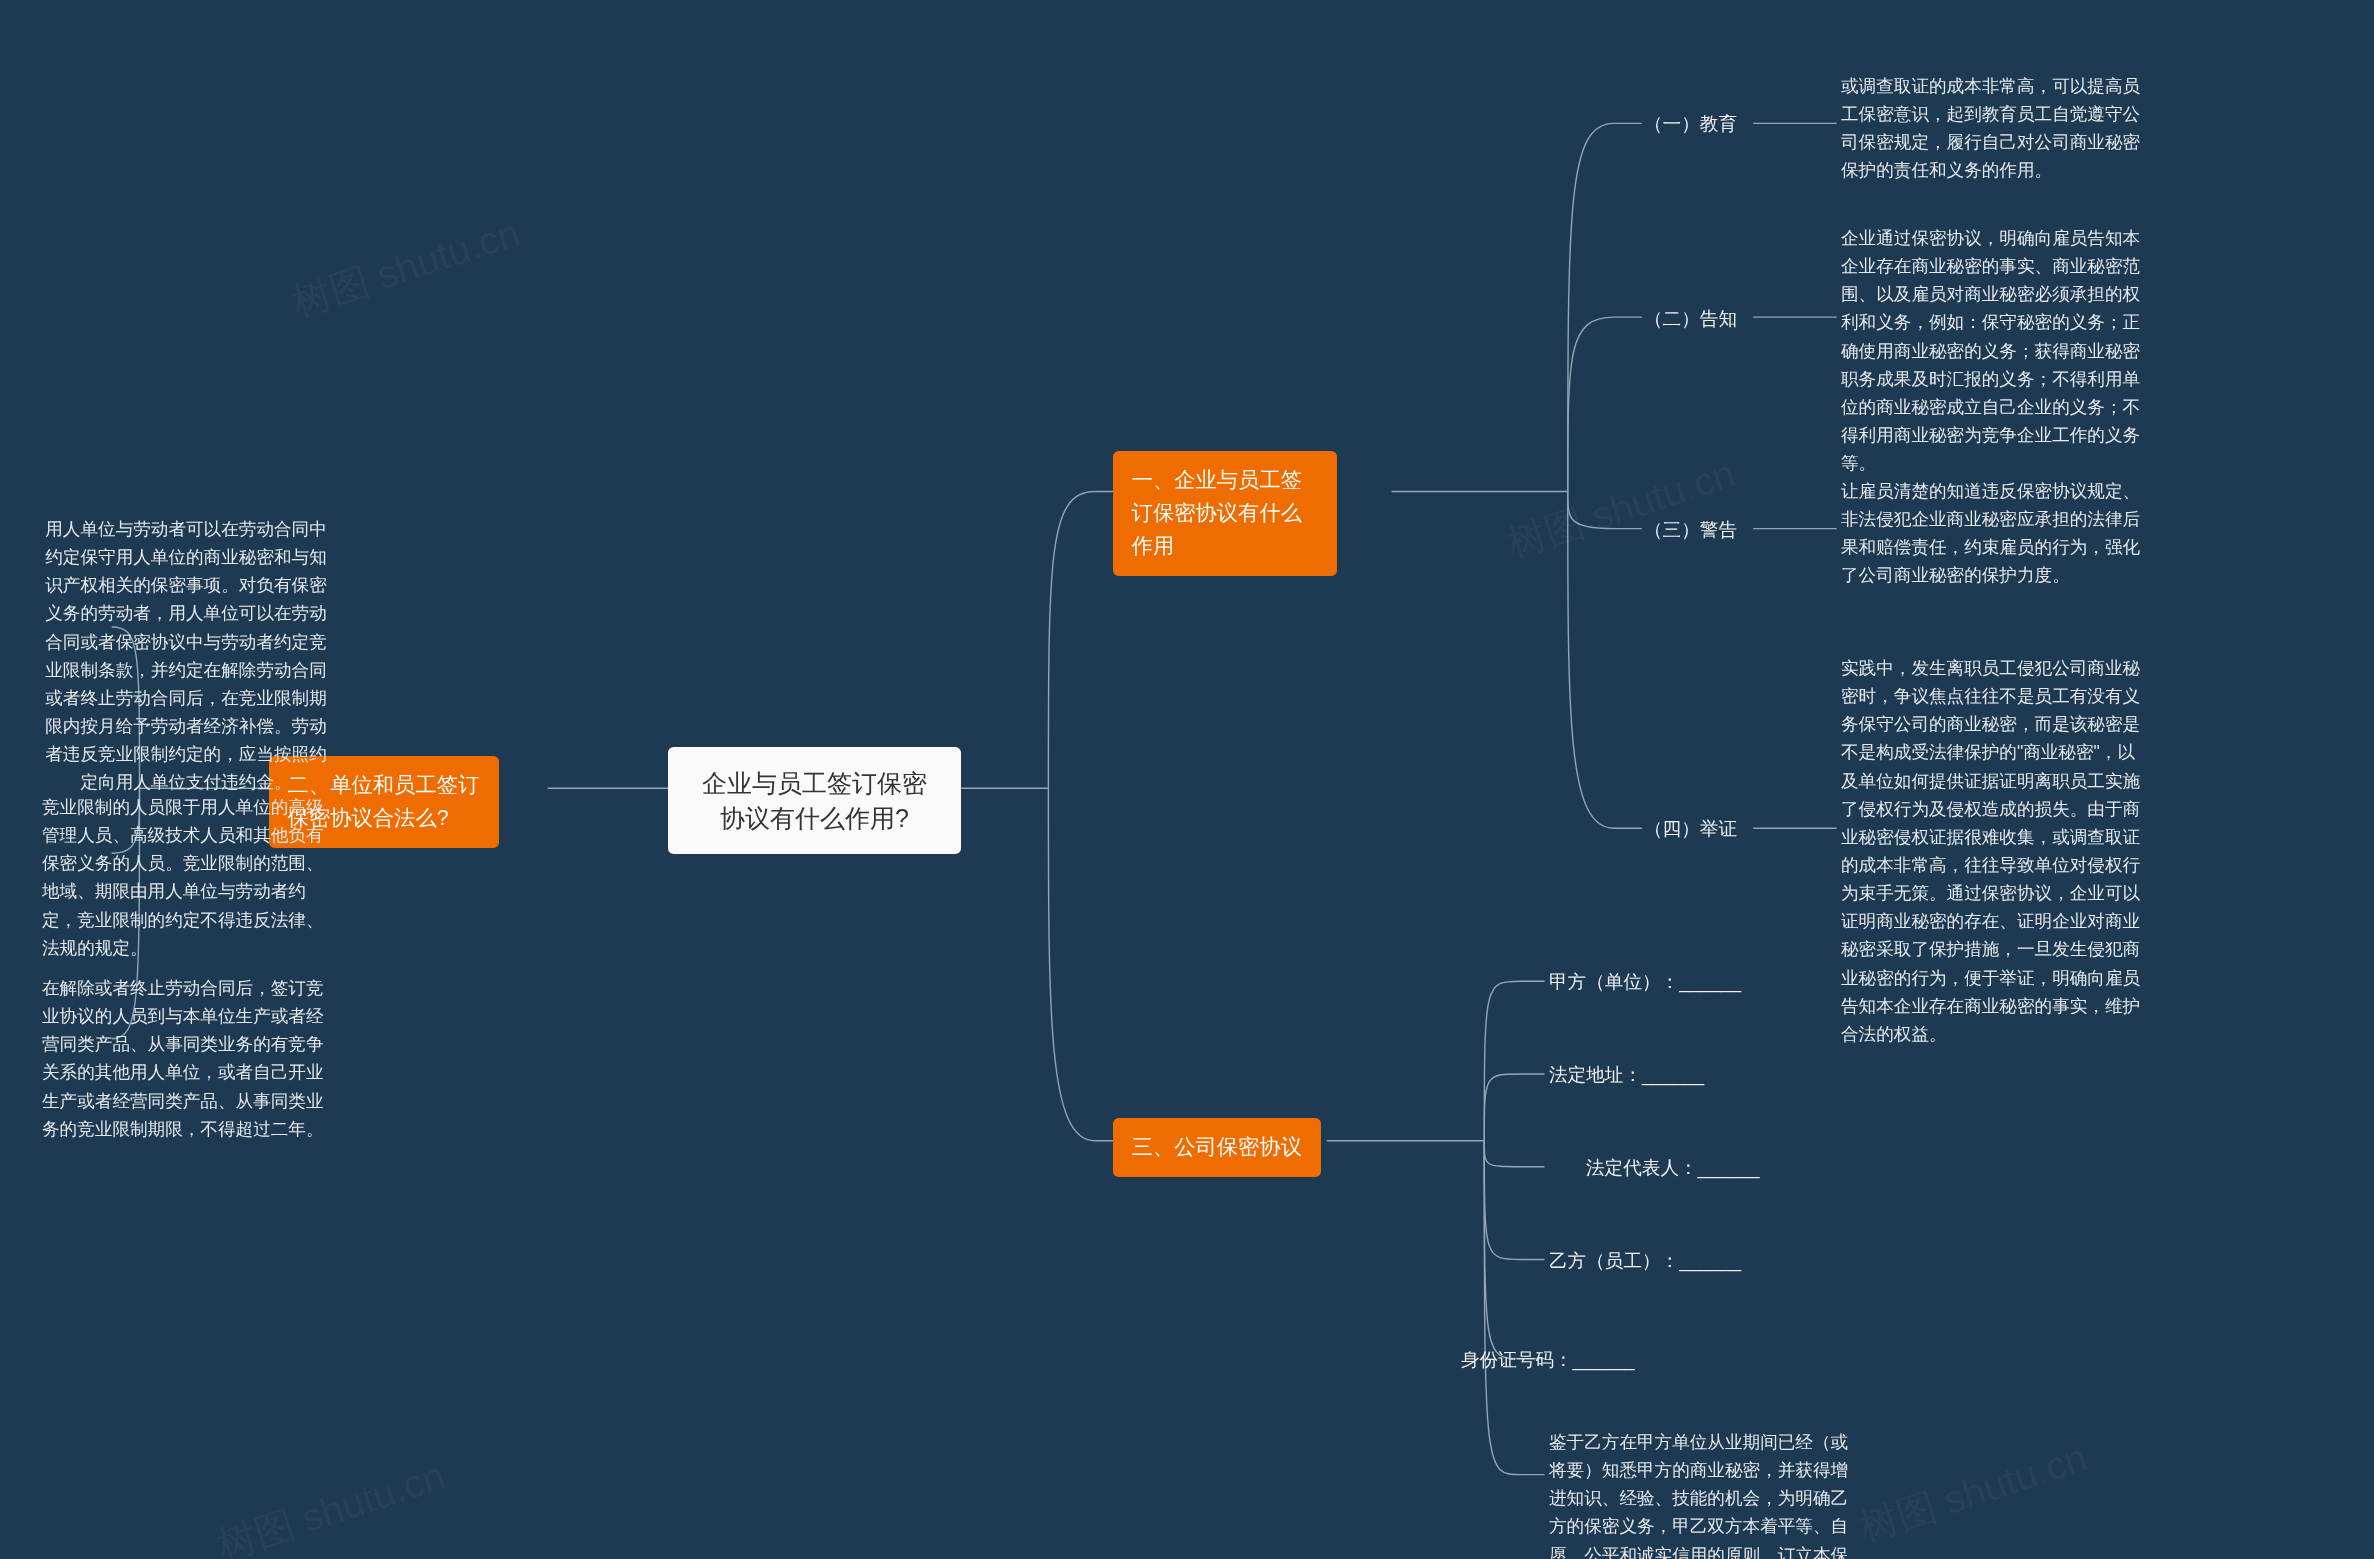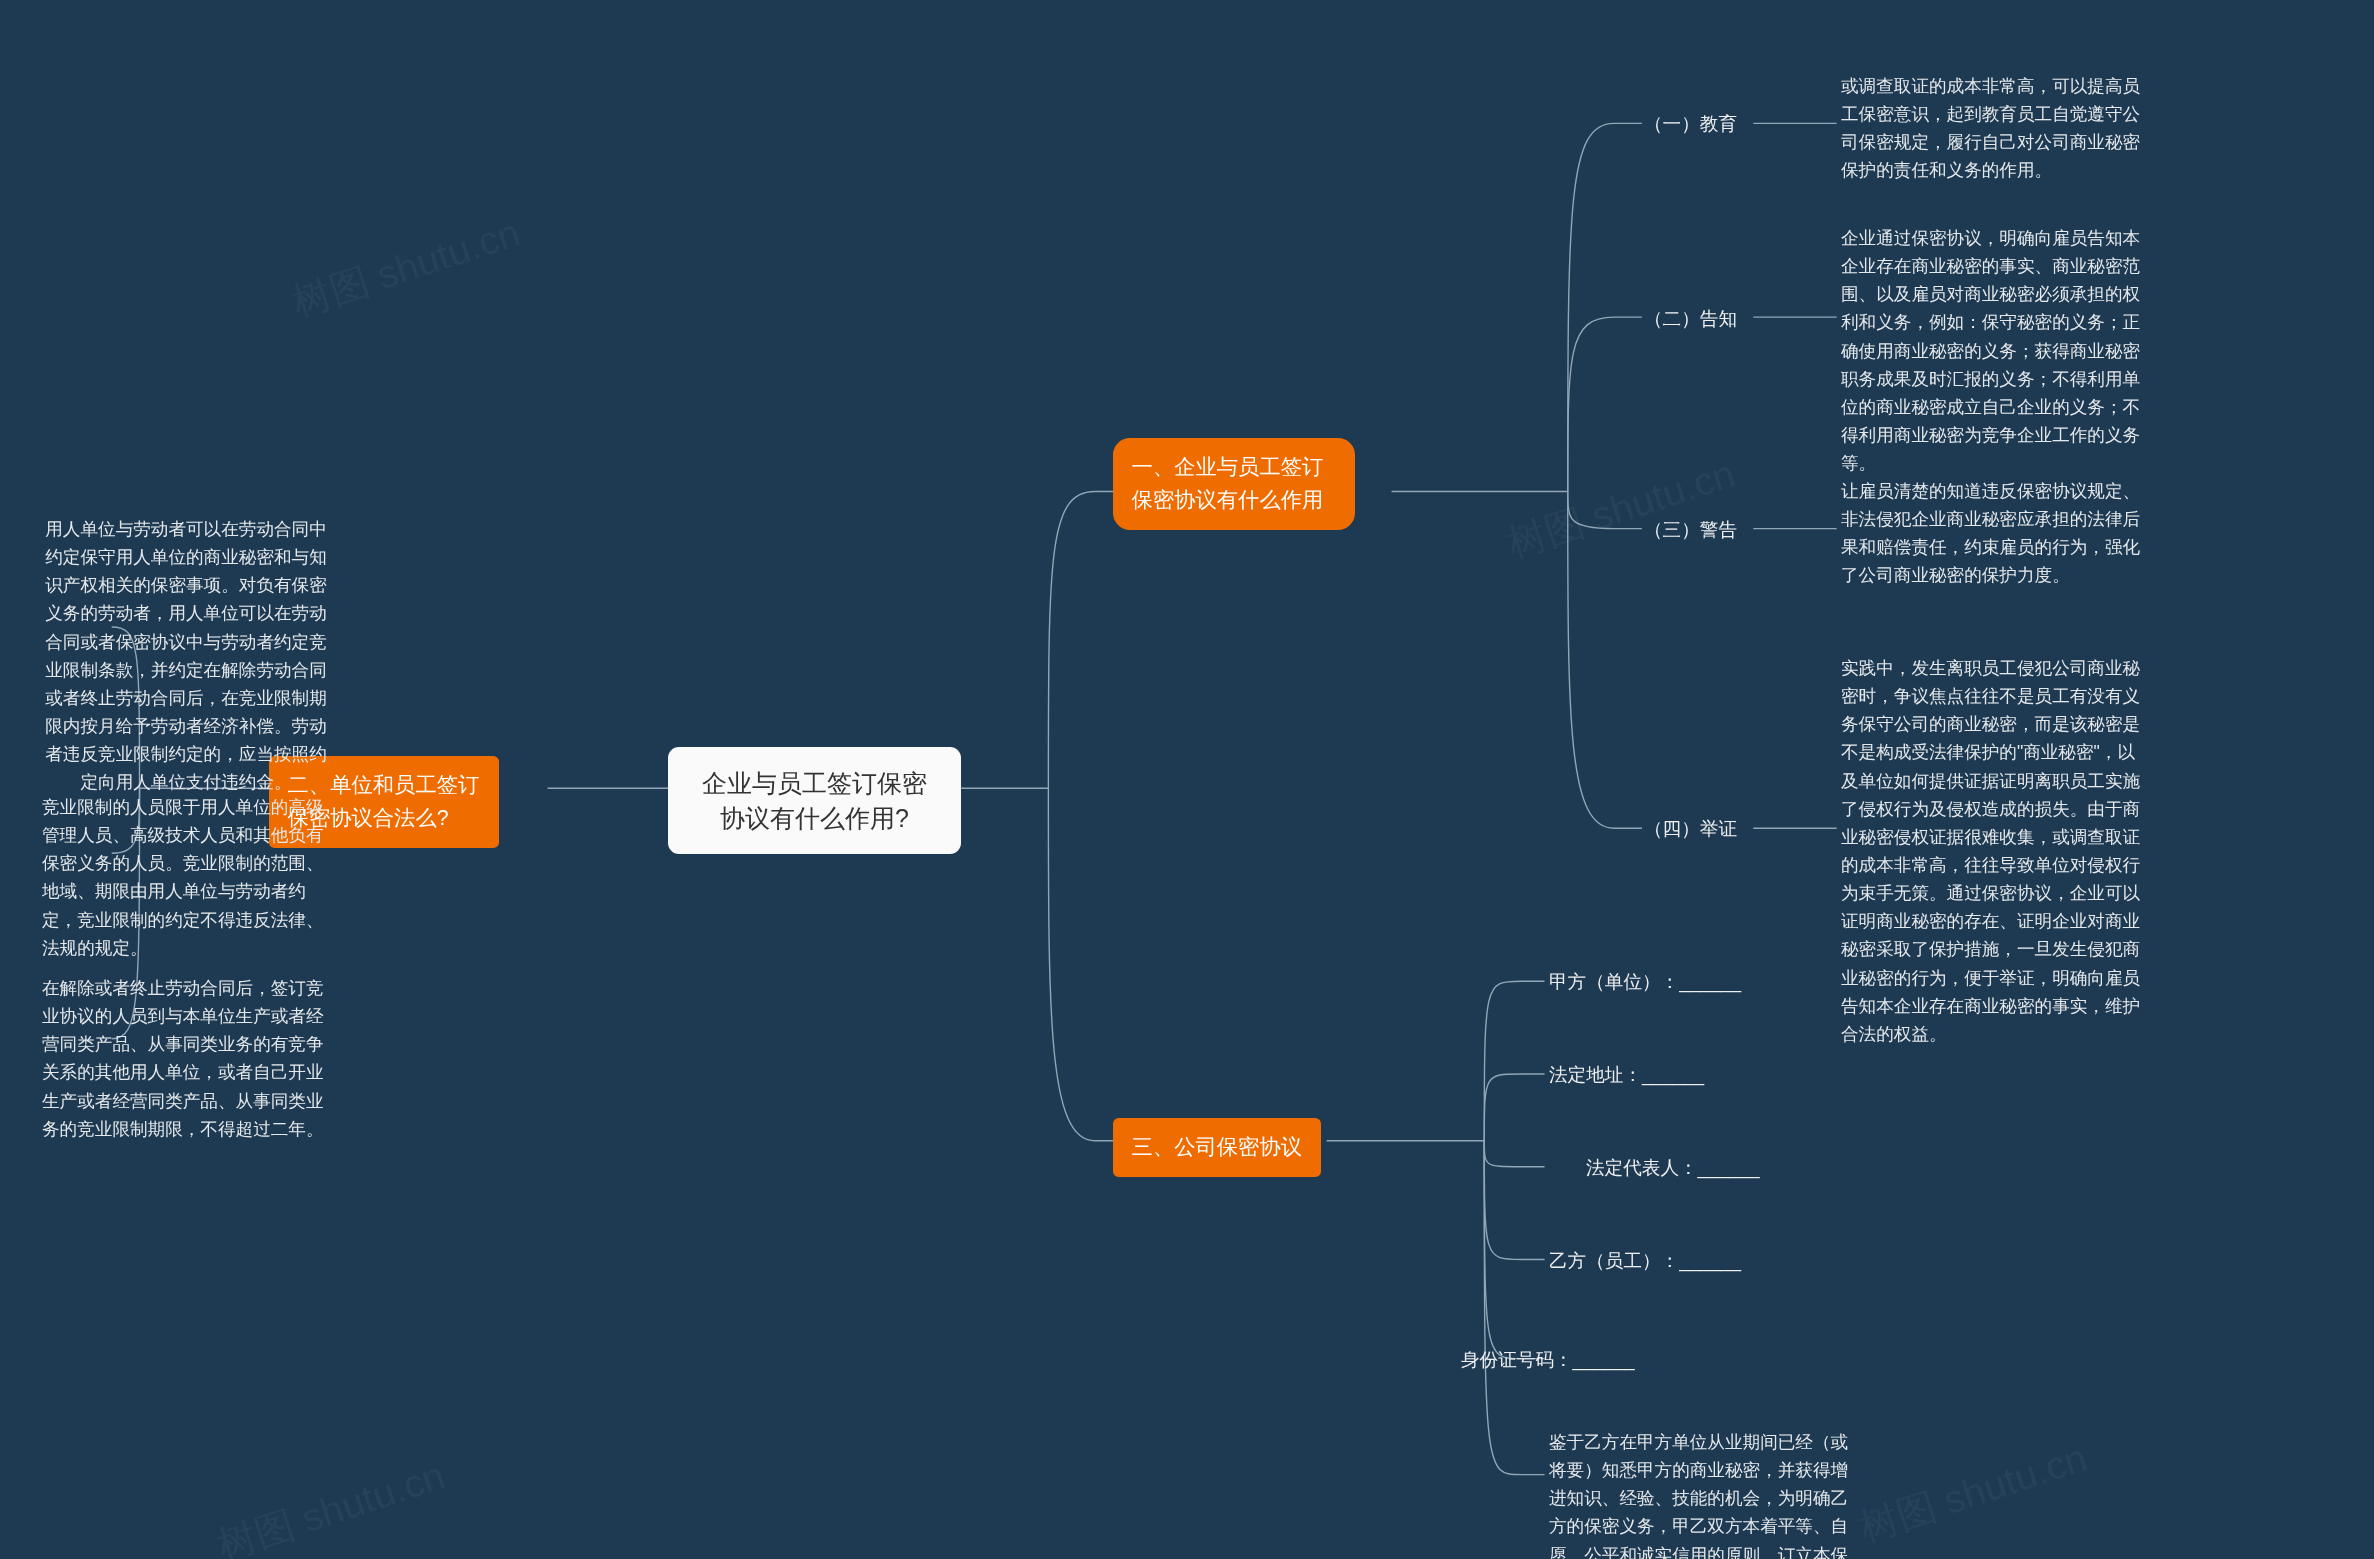--- a/index.html
+++ b/index.html
@@ -20,21 +20,20 @@
     line-height: 1.55;
     font-size: 17.6px;
   }
   .root {
     background: #fafafa;
     color: #333;
     font-size: 25px;
     text-align: center;
     line-height: 1.4;
     padding: 18.6px 24px;
-    border-radius: 11px;
   }
   .branch {
     background: #ef6c00;
     color: #fff;
     font-size: 21.3px;
   }
   .branch-wrap {
     max-width: 278px;
   }
   .leaf-title {
@@ -111,21 +110,21 @@
   <path d="M150 850 C150 1080 150 1120 120 1120"></path>
 </svg>
 
 <div class="watermark" style="left:288px; top:241px;">树图 shutu.cn</div>
 <div class="watermark" style="left:1503px; top:482px;">树图 shutu.cn</div>
 <div class="watermark" style="left:213px; top:1484px;">树图 shutu.cn</div>
 <div class="watermark" style="left:1855px; top:1466px;">树图 shutu.cn</div>
 
 <div class="node root" style="left:668px; top:747px; width:293px;">企业与员工签订保密协议有什么作用?</div>
 
-<div class="node branch branch-wrap" style="left:1113px; top:438px; width:242px;border-radius:17px;">一、企业与员工签订保密协议有什么作用</div>
+<div class="node branch branch-wrap" style="left:1113px; top:451px; width:224px;">一、企业与员工签订保密协议有什么作用</div>
 
 <div class="leaf-title" style="left:1644px; top:111px;">（一）教育</div>
 <div class="leaf-body w330" style="left:1841px; top:72px;">或调查取证的成本非常高，可以提高员工保密意识，起到教育员工自觉遵守公司保密规定，履行自己对公司商业秘密保护的责任和义务的作用。</div>
 
 <div class="leaf-title" style="left:1644px; top:306px;font-family:Liberation Mono, monospace;">（二）告知</div>
 <div class="leaf-body w330" style="left:1841px; top:224px;">企业通过保密协议，明确向雇员告知本企业存在商业秘密的事实、商业秘密范围、以及雇员对商业秘密必须承担的权利和义务，例如：保守秘密的义务；正确使用商业秘密的义务；获得商业秘密职务成果及时汇报的义务；不得利用单位的商业秘密成立自己企业的义务；不得利用商业秘密为竞争企业工作的义务等。</div>
 
 <div class="leaf-title" style="left:1644px; top:517px;">（三）警告</div>
 <div class="leaf-body w330" style="left:1841px; top:477px;">让雇员清楚的知道违反保密协议规定、非法侵犯企业商业秘密应承担的法律后果和赔偿责任，约束雇员的行为，强化了公司商业秘密的保护力度。</div>
 

